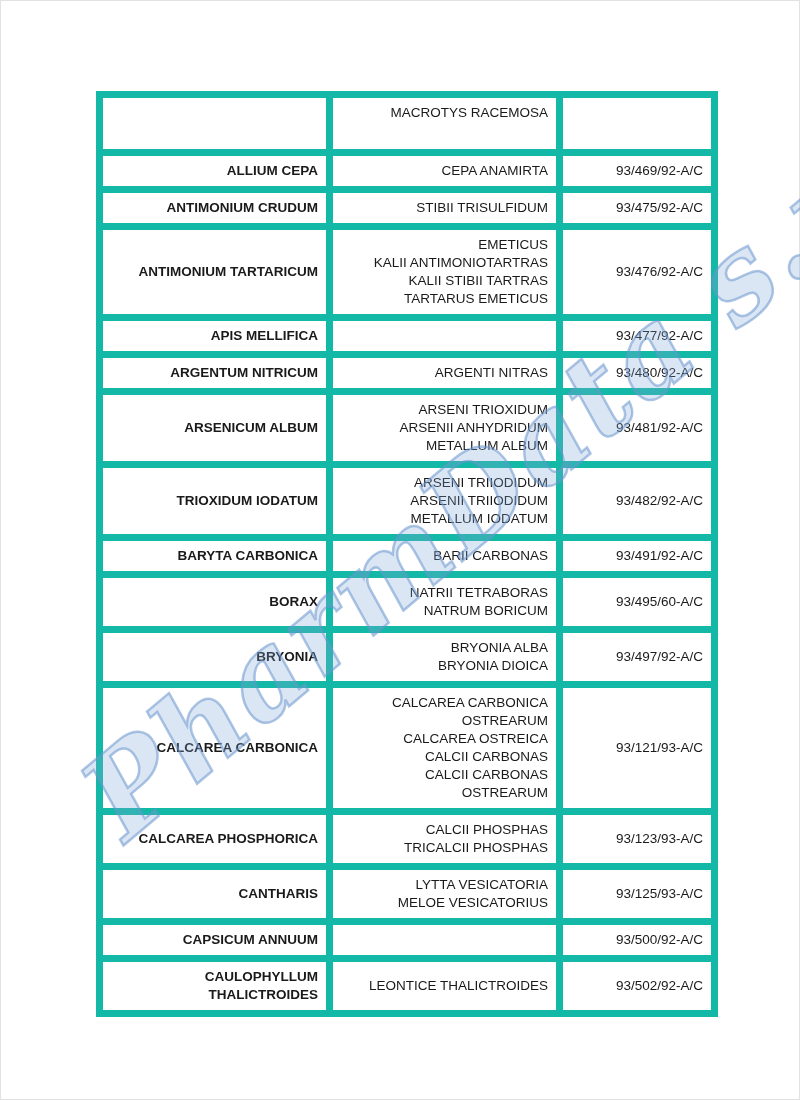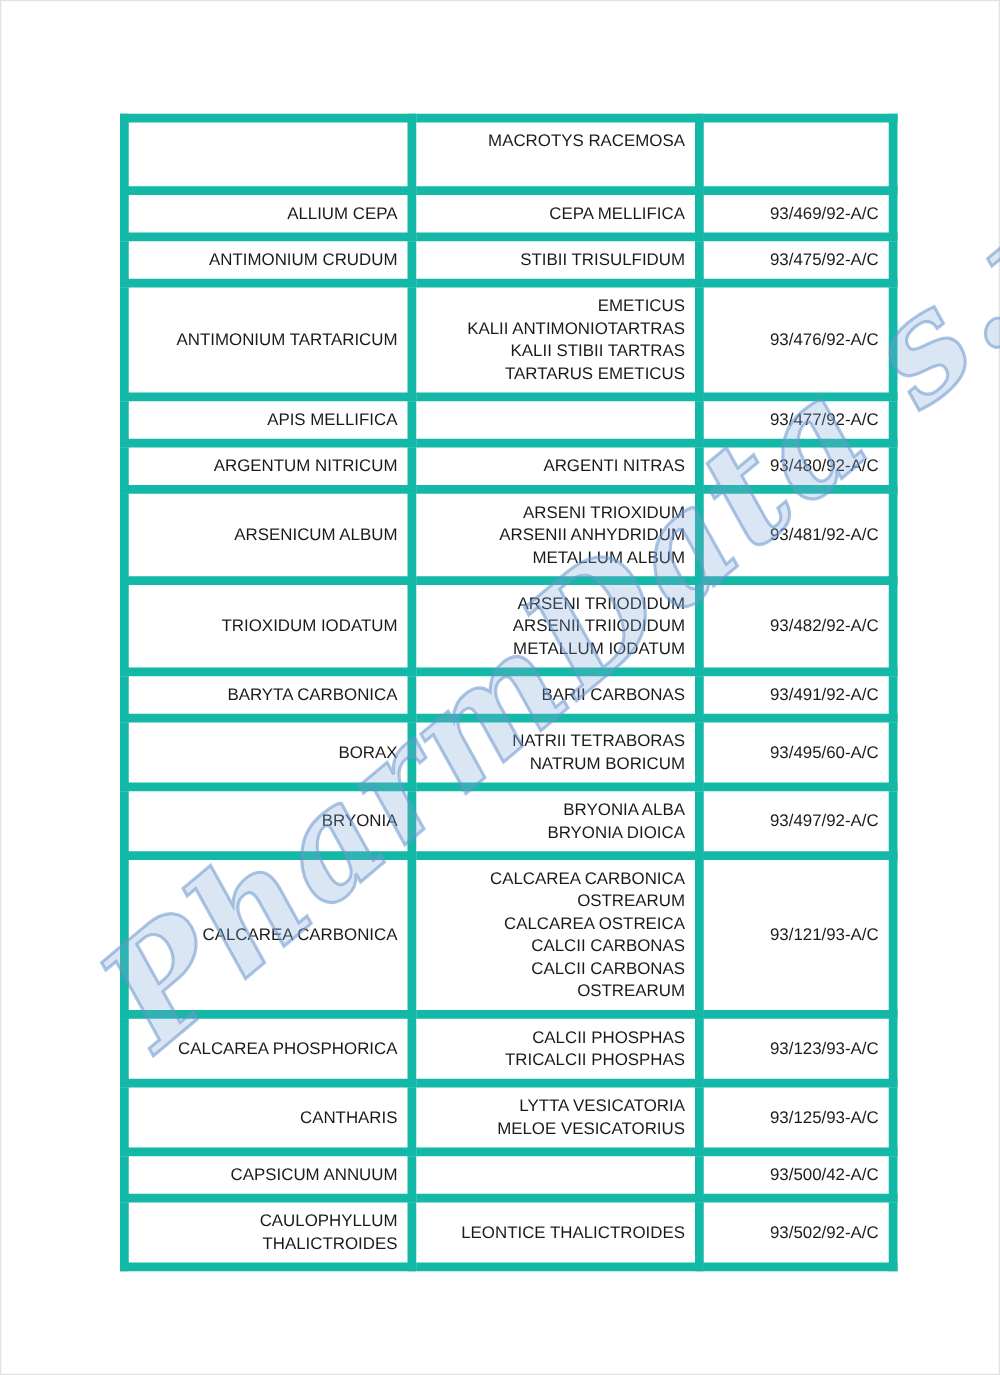--- a/index.html
+++ b/index.html
@@ -31,21 +31,21 @@
     box-sizing: border-box;
     vertical-align: middle;
     padding: 6px 8px;
     font-size: 13.5px;
     line-height: 18px;
     color: #1a1a1a;
     white-space: pre-line;
     word-wrap: break-word;
     text-align: right;
   }
-  td.name { font-weight: normal; }
+  td.name { font-weight: bold; }
   tr.cont td { height: 58px; vertical-align: top; }
   .watermark {
     position: absolute;
     left: 55px; top: 760px;
     transform: rotate(-40deg);
     transform-origin: 0 0;
     font-family: "DejaVu Serif", serif;
     font-style: italic;
     font-weight: bold;
     font-size: 115px;
@@ -70,21 +70,21 @@
         <col class="c3">
       </colgroup>
     <tbody>
       <tr class="cont">
         <td class="name"></td>
         <td>MACROTYS RACEMOSA</td>
         <td></td>
       </tr>
       <tr>
         <td class="name">ALLIUM CEPA</td>
-        <td>CEPA MELLIFICA</td>
+        <td>CEPA ANAMIRTA</td>
         <td>93/469/92-A/C</td>
       </tr>
       <tr>
         <td class="name">ANTIMONIUM CRUDUM</td>
         <td>STIBII TRISULFIDUM</td>
         <td>93/475/92-A/C</td>
       </tr>
       <tr>
         <td class="name">ANTIMONIUM TARTARICUM</td>
         <td>EMETICUS
@@ -151,21 +151,21 @@
       </tr>
       <tr>
         <td class="name">CANTHARIS</td>
         <td>LYTTA VESICATORIA
 MELOE VESICATORIUS</td>
         <td>93/125/93-A/C</td>
       </tr>
       <tr>
         <td class="name">CAPSICUM ANNUUM</td>
         <td></td>
-        <td>93/500/42-A/C</td>
+        <td>93/500/92-A/C</td>
       </tr>
       <tr>
         <td class="name">CAULOPHYLLUM
 THALICTROIDES</td>
         <td>LEONTICE THALICTROIDES</td>
         <td>93/502/92-A/C</td>
       </tr>
     </tbody>
   </table>
 

